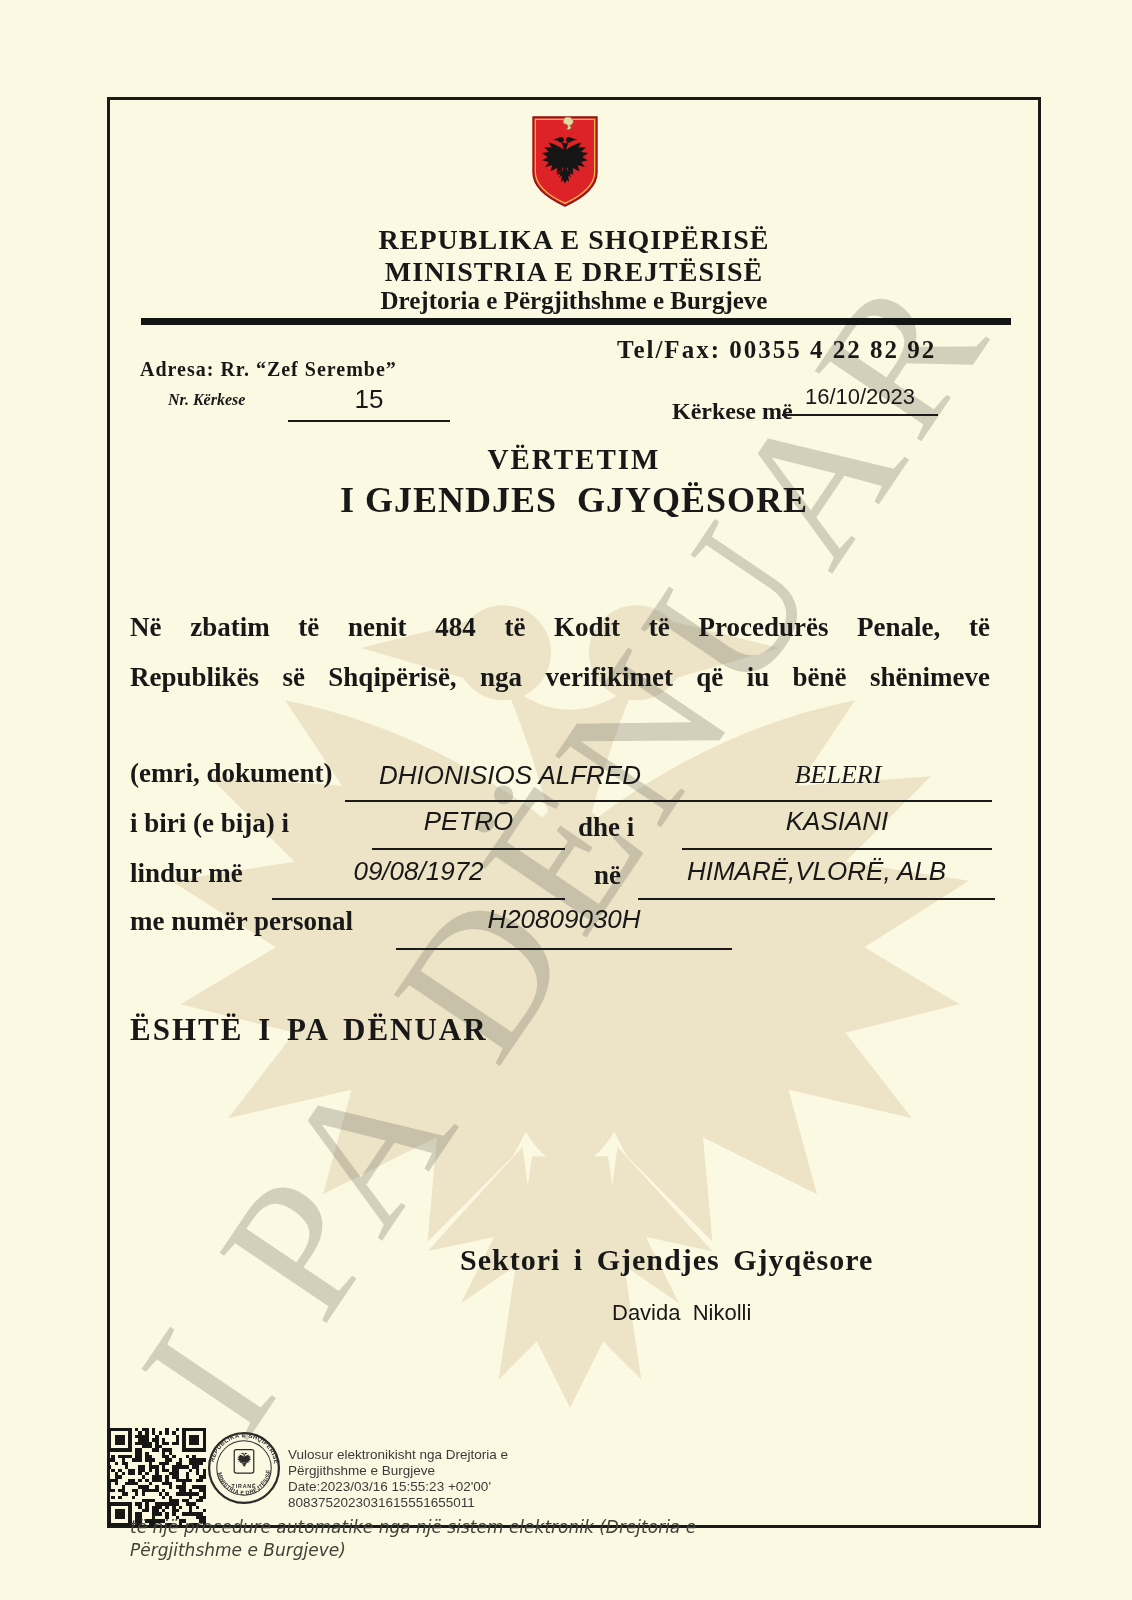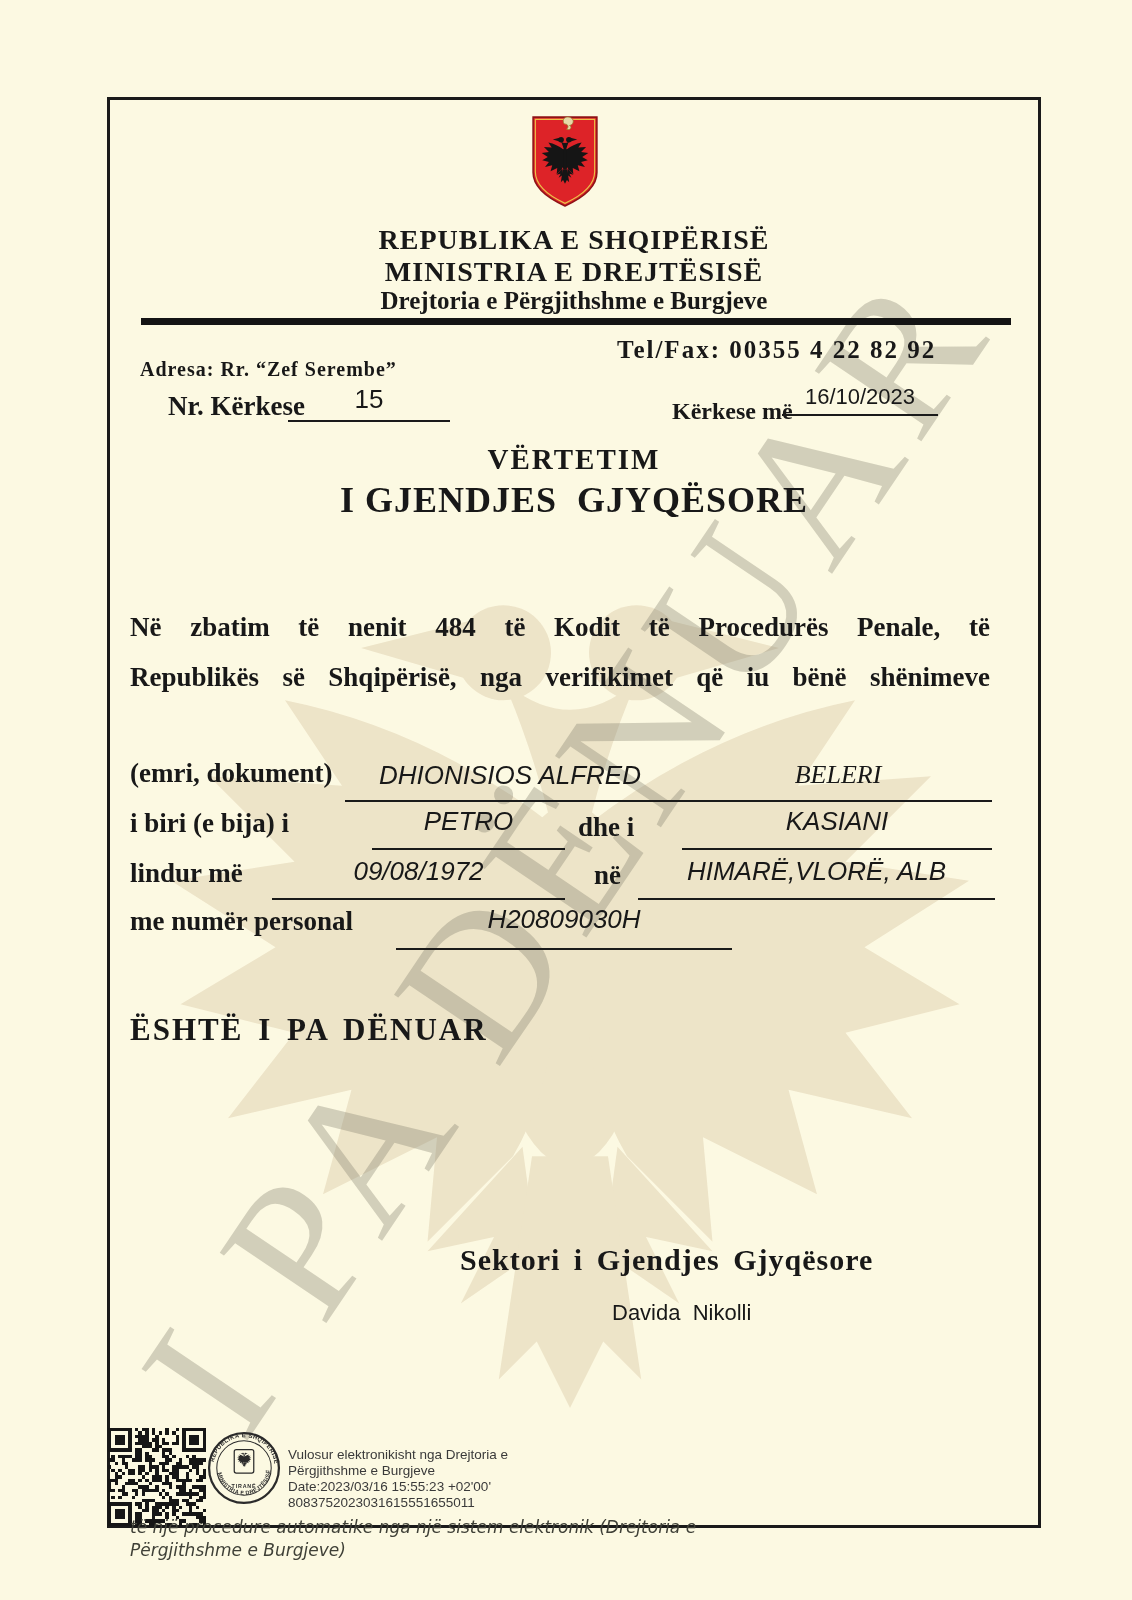--- a/index.html
+++ b/index.html
@@ -20,21 +20,21 @@
   .frame{left:107px;top:97px;width:928px;height:1425px;border:3px solid #1a1a1a;z-index:3;}
   .content{z-index:4;}
   
   .crest{left:527px;top:112px;width:76px;height:106px;}
   .h1{top:224px;font-size:28px;letter-spacing:1px;}
   .h2{top:256px;font-size:28px;letter-spacing:1px;}
   .h3{top:287px;font-size:25px;}
   .rule{left:141px;top:318px;width:870px;height:7px;background:#141414;}
   .addr{left:140px;top:336px;font-size:20px;letter-spacing:1px;margin-top:22px;}
   .telfax{left:617px;top:336px;font-size:25px;letter-spacing:2px;}
-  .nrlab{left:168px;top:391px;font-size:27px;}
+  .nrlab{left:168px;top:391px;font-size:16px;font-style:italic;}
   .nrval{left:288px;width:162px;top:384px;font-size:26px;text-align:center;}
   .tirlab{left:672px;top:398px;font-size:24px;}
   .dateval{left:782px;width:156px;top:384px;font-size:22px;text-align:center;}
   .uline{border-bottom:2px solid #1a1a1a;height:0;}
   .t1{top:443px;font-size:29px;letter-spacing:2px;}
   .t2{top:479px;font-size:36px;letter-spacing:1px;}
   .bodyline{left:130px;width:860px;font-size:27px;font-weight:bold;
             text-align:justify;text-align-last:justify;}
   .flab{font-size:27px;font-weight:bold;}
   .fval{font-size:26px;font-style:italic;text-align:center;

